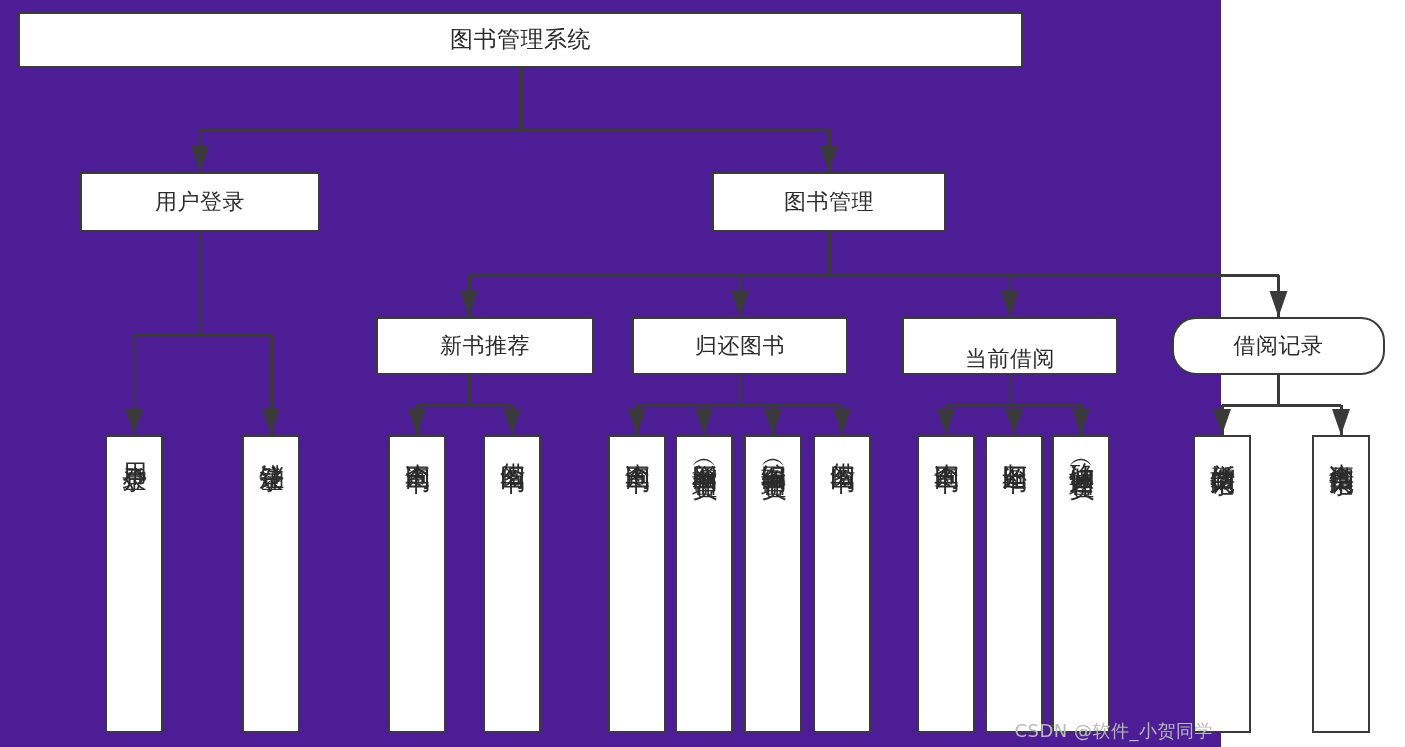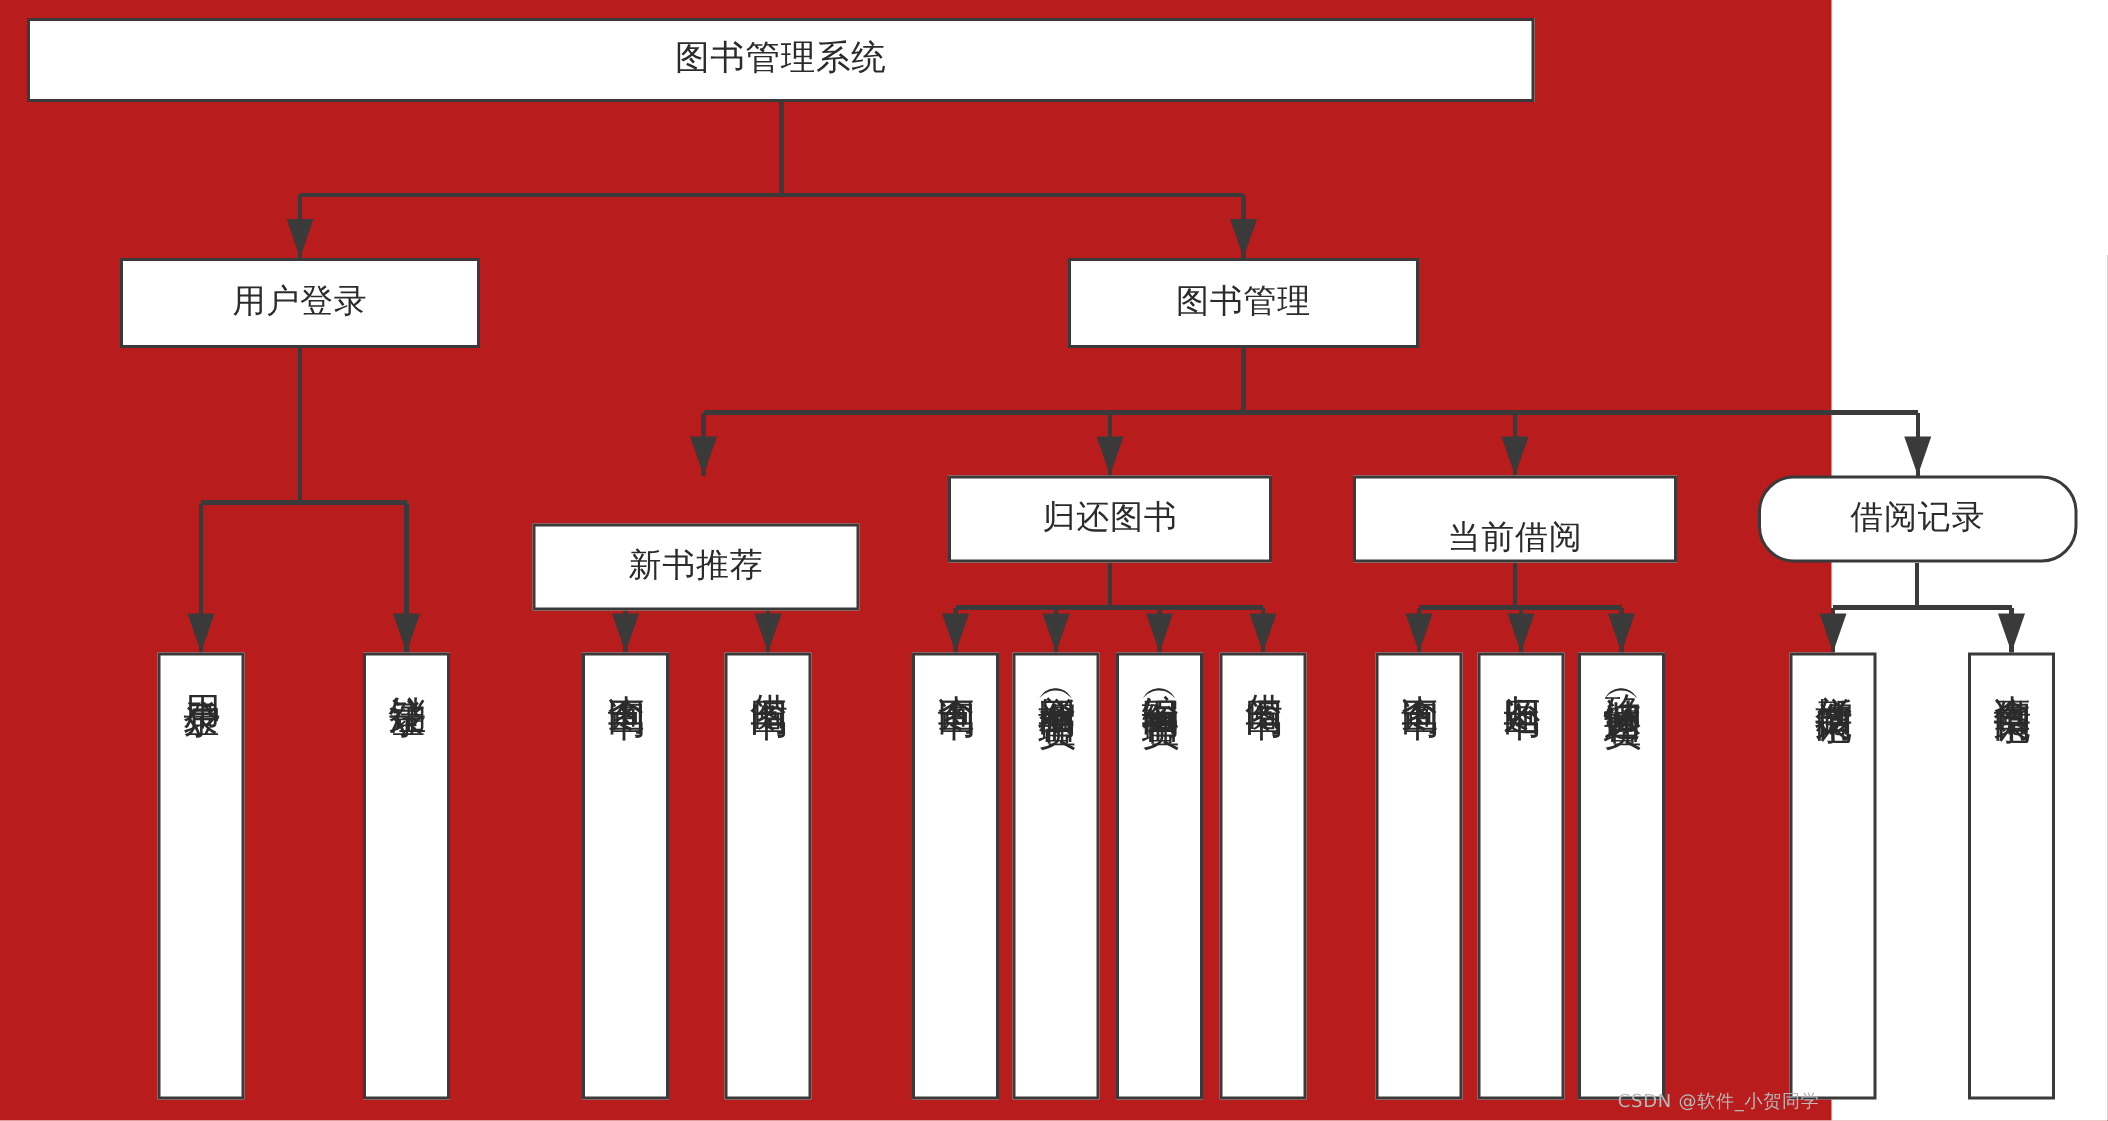--- a/index.html
+++ b/index.html
@@ -11,21 +11,21 @@
   body {
     width: 1405px;
     height: 747px;
     font-family: "DejaVu Sans", "Liberation Sans", sans-serif;
     overflow: hidden;
   }
   #diagram-root {
     position: relative;
     width: 1221px;
     height: 747px;
-    background: #b91c1c;
+    background: #4c1d95;
   }
   svg.edges {
     position: absolute;
     left: 0;
     top: 0;
     width: 1405px;
     height: 747px;
     pointer-events: none;
   }
   .node {
@@ -59,21 +59,21 @@
     text-orientation: upright;
     font-size: 25px;
     line-height: 1.05;
     letter-spacing: 2px;
   }
   .node.root .node-label { font-size: 23px; }
   .watermark {
     position: absolute;
     right: 8px;
     bottom: 4px;
-    font-size: 12px;
+    font-size: 18px;
     color: #b9b9b9;
     letter-spacing: 0.5px;
     white-space: nowrap;
     pointer-events: none;
   }
 </style>
 </head>
 <body>
 
 <div id="diagram-root">
@@ -134,21 +134,21 @@
   <div id="node-layer">
       <div class="node horizontal root" style="left: 18px; top: 12px; width: 1005px; height: 56px;">
         <span class="node-label">图书管理系统</span>
       </div>
       <div class="node horizontal" style="left: 80px; top: 172px; width: 240px; height: 60px;">
         <span class="node-label">用户登录</span>
       </div>
       <div class="node horizontal" style="left: 712px; top: 172px; width: 234px; height: 60px; justify-content: center;">
         <span class="node-label">图书管理</span>
       </div>
-      <div class="node horizontal" style="left: 355px; top: 317px; width: 218px; height: 58px; margin-top: 32px;">
+      <div class="node horizontal" style="left: 376px; top: 317px; width: 218px; height: 58px;">
         <span class="node-label">新书推荐</span>
       </div>
       <div class="node horizontal" style="left: 632px; top: 317px; width: 216px; height: 58px;">
         <span class="node-label">归还图书</span>
       </div>
       <div class="node horizontal" style="left: 902px; top: 317px; width: 216px; height: 58px; align-items: flex-end;">
         <span class="node-label">当前借阅</span>
       </div>
       <div class="node horizontal" style="left: 1172px; top: 317px; width: 213px; height: 58px; border-radius: 24px;">
         <span class="node-label">借阅记录</span>

